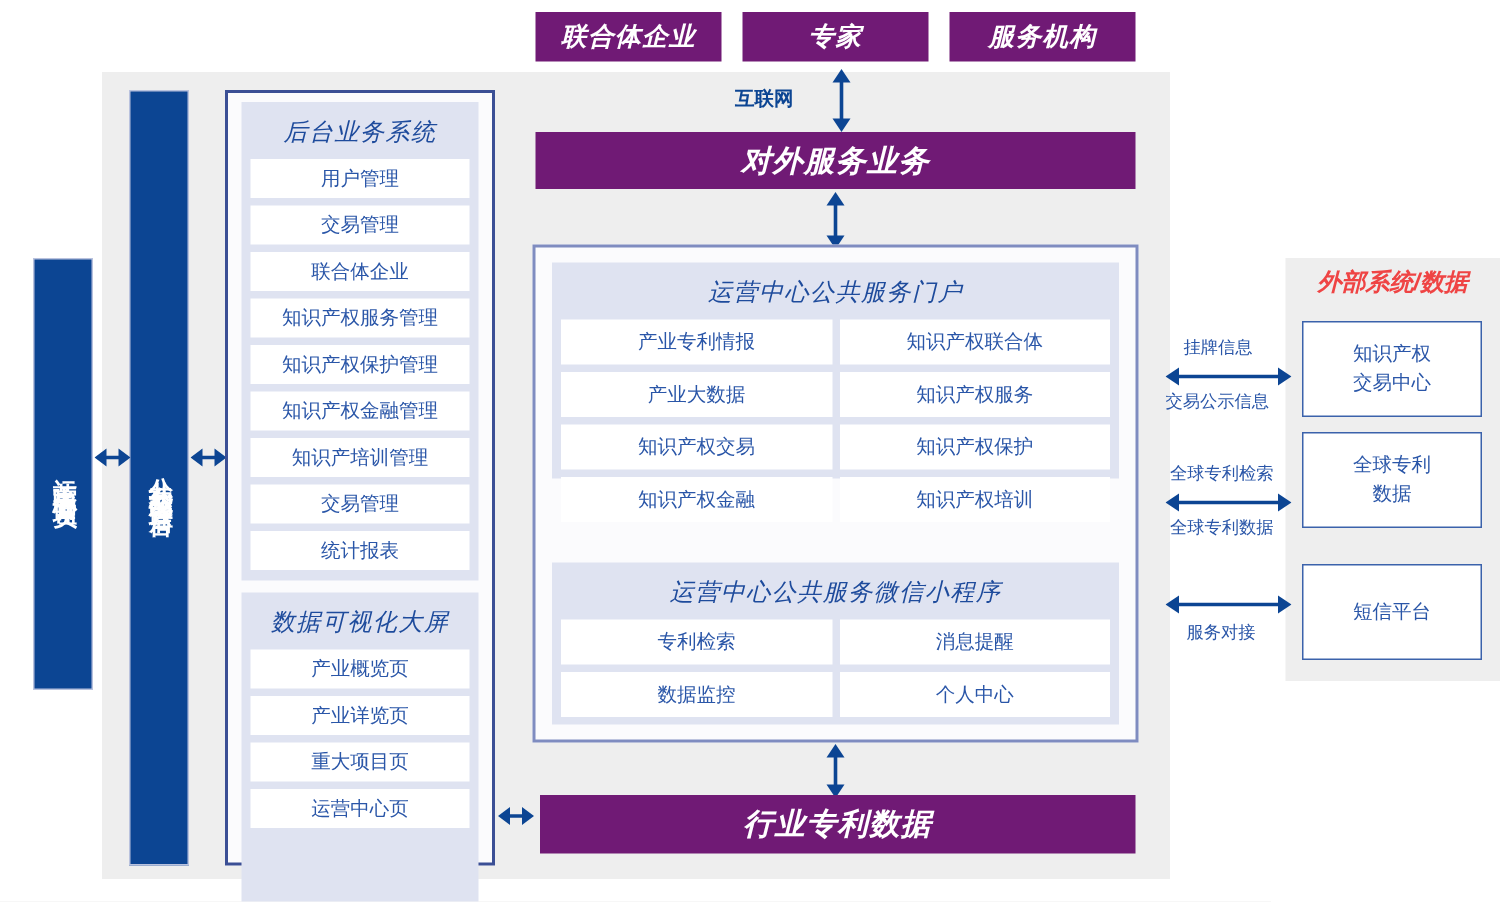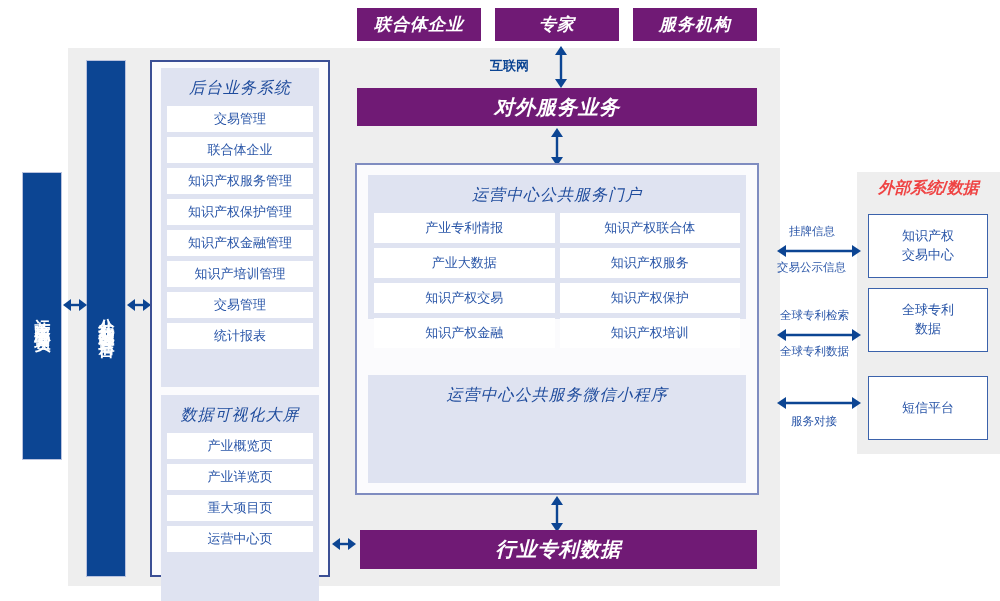--- a/index.html
+++ b/index.html
@@ -174,20 +174,21 @@
       <line x1="5" y1="9" x2="19" y2="9" stroke="#0c4593" stroke-width="2.4"></line>
       <polygon points="0,9 8,3 8,15" fill="#0c4593"></polygon>
       <polygon points="24,9 16,3 16,15" fill="#0c4593"></polygon>
     </svg>
   </div>
 
   <div class="outline-col" style="left:150px;top:60px;width:180px;height:517px;"></div>
 
   <div class="group cell-list" style="left:161px;top:68px;width:158px;height:319px;">
     <div class="group-title">后台业务系统</div>
+    <div class="cell">用户管理</div>
     <div class="cell">交易管理</div>
     <div class="cell">联合体企业</div>
     <div class="cell">知识产权服务管理</div>
     <div class="cell">知识产权保护管理</div>
     <div class="cell">知识产权金融管理</div>
     <div class="cell">知识产培训管理</div>
     <div class="cell">交易管理</div>
     <div class="cell">统计报表</div>
   </div>
 
@@ -218,20 +219,26 @@
       <div class="cell">知识产权服务</div>
       <div class="cell">知识产权交易</div>
       <div class="cell">知识产权保护</div>
       <div class="cell">知识产权金融</div>
       <div class="cell">知识产权培训</div>
     </div>
   </div>
 
   <div class="group" style="left:368px;top:375px;width:378px;height:108px;">
     <div class="group-title">运营中心公共服务微信小程序</div>
+    <div class="grid2">
+      <div class="cell">专利检索</div>
+      <div class="cell">消息提醒</div>
+      <div class="cell">数据监控</div>
+      <div class="cell">个人中心</div>
+    </div>
   </div>
 
   <div class="arrow" style="left:548px;top:496px;">
     <svg width="18" height="36" viewBox="0 0 18 36">
       <line x1="9" y1="7" x2="9" y2="29" stroke="#0c4593" stroke-width="2.4"></line>
       <polygon points="9,0 3,9 15,9" fill="#0c4593"></polygon>
       <polygon points="9,36 3,27 15,27" fill="#0c4593"></polygon>
     </svg>
   </div>
 

